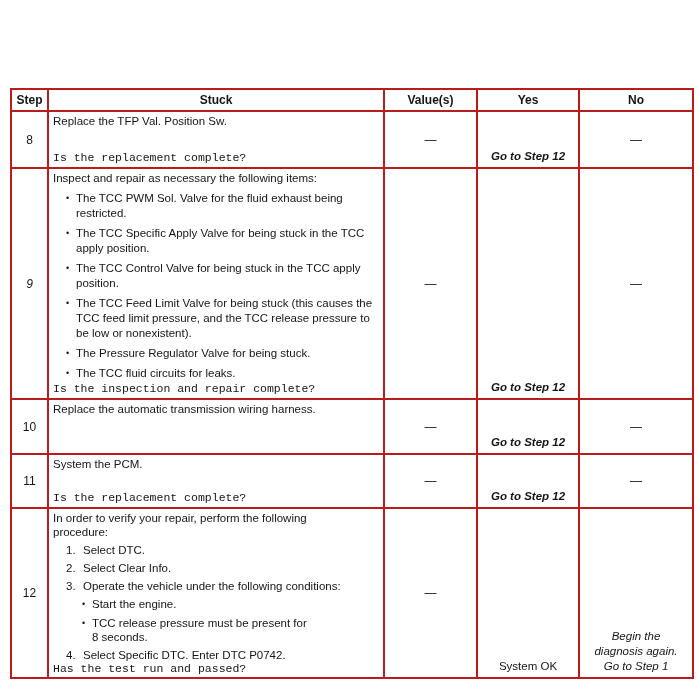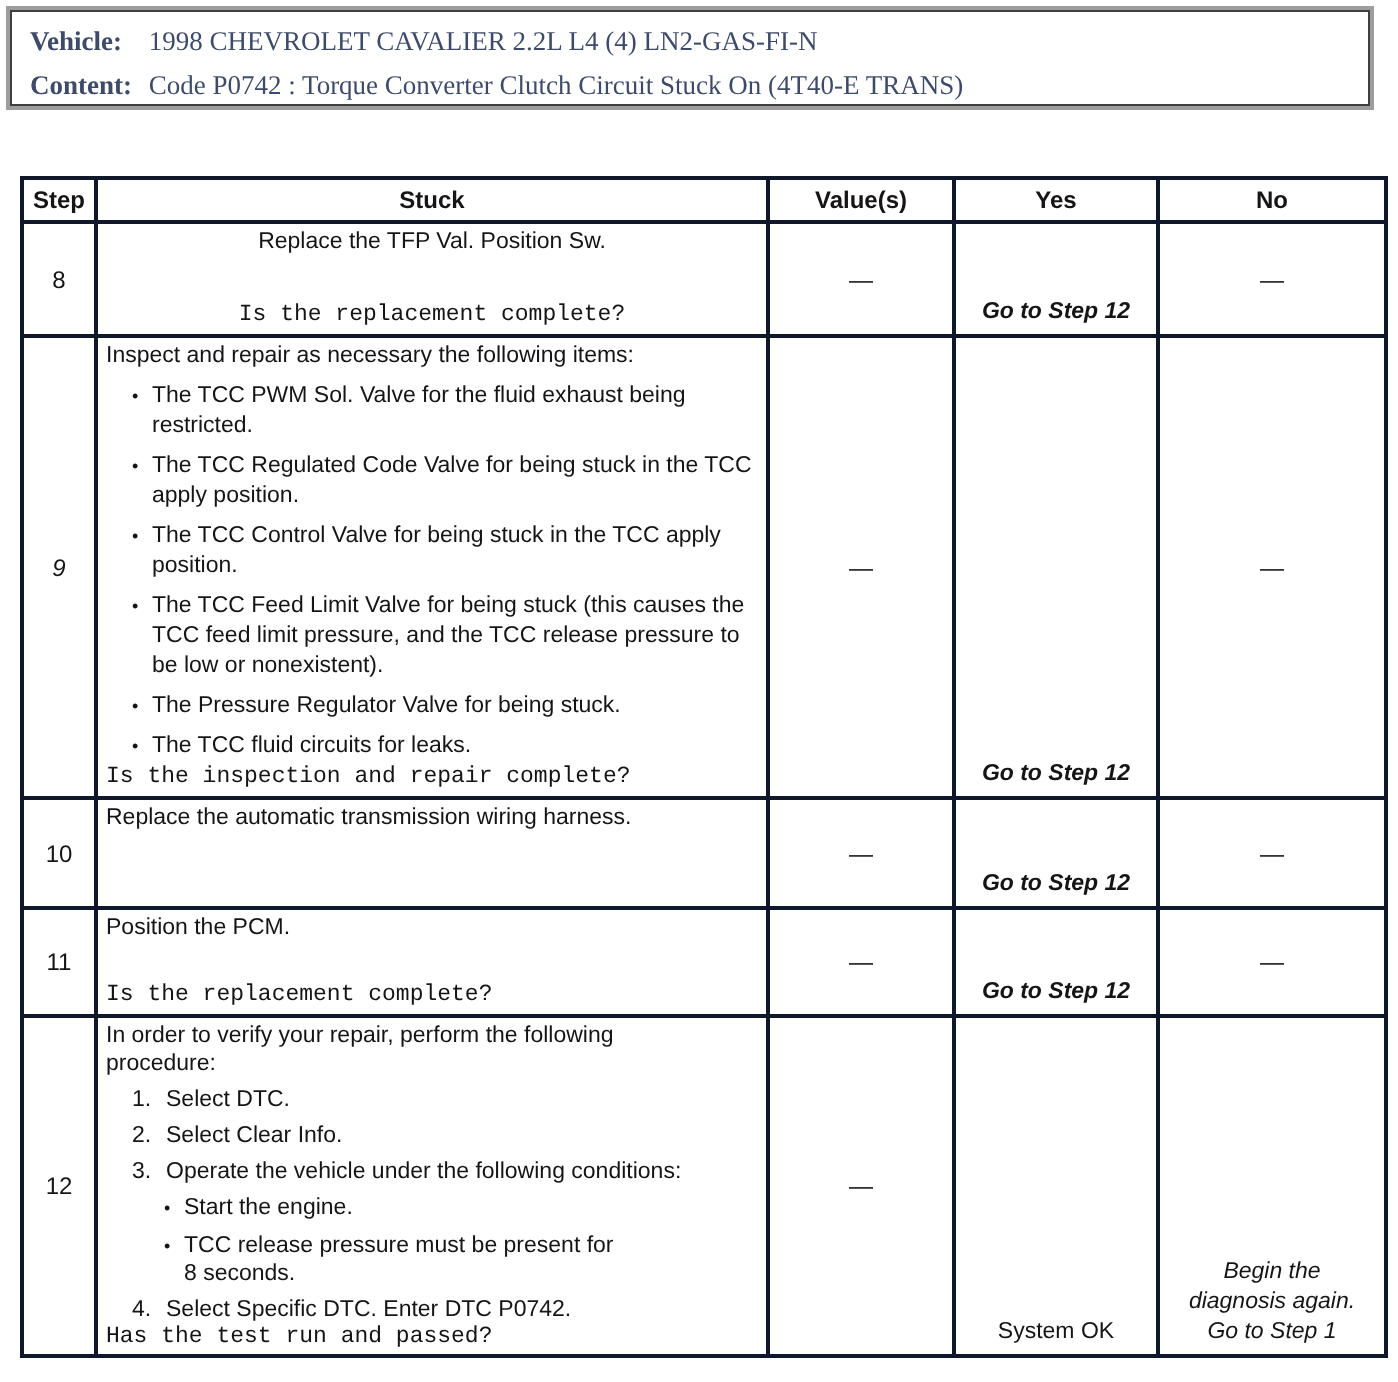--- a/index.html
+++ b/index.html
@@ -23,30 +23,30 @@
   }
   .hline { line-height: 22px; white-space: nowrap; }
   .hlabel { font-weight: bold; display: inline-block; min-width: 56px; }
 
   
   table.diag {
     position: absolute; left: 10px; top: 88px; width: 682px;
     border-collapse: collapse; table-layout: fixed;
     font-size: 11.5px; color: #151515;
   }
-  .diag th, .diag td { border: 2px solid #0f172a; overflow: hidden; }
+  .diag th, .diag td { border: 2px solid #b91c1c; overflow: hidden; }
   .diag th {
     font-size: 12px; font-weight: bold; text-align: center;
     padding: 3px 2px; background: #ffffff;
   }
   td.step { text-align: center; vertical-align: middle; font-size: 12px; padding: 0; }
   td.step.it { font-style: italic; }
   td.action { vertical-align: top; padding: 2px 4px; }
   .acwrap { display: flex; flex-direction: column; }
-  .r8  .acwrap { height: 51px; align-items: center; }
+  .r8  .acwrap { height: 51px; }
   .r9  .acwrap { height: 225px; }
   .r10 .acwrap { height: 49px; gap: 36px; }
   .r11 .acwrap { height: 48px; }
   .r12 .acwrap { height: 164px; }
   .a-intro { line-height: 15px; }
   .r12 .a-intro { line-height: 14px; max-width: 300px; }
   .a-q { line-height: 14px; margin-top: auto; font-family: Liberation Mono, monospace; }
   .bullet { display: flex; margin: 5px 0 0 13px; line-height: 15px; }
   .dot { flex: none; width: 10px; font-size: 9px; line-height: 15px; }
   .bullet .btxt { flex: 1; }
@@ -62,30 +62,20 @@
     vertical-align: bottom; font-style: italic; font-size: 11.5px;
     padding: 0 2px 3px 2px; line-height: 15px;
   }
   .no-inner { display: inline-block; max-width: 96px; }
 </style>
 </head>
 <body>
 
 <div class="page">
 
-  <div class="header-box">
-    <div class="hline">
-      <span class="hlabel">Vehicle:</span>
-      <span>1998 CHEVROLET CAVALIER 2.2L L4 (4) LN2-GAS-FI-N</span>
-    </div>
-    <div class="hline">
-      <span class="hlabel">Content:</span>
-      <span>Code P0742 : Torque Converter Clutch Circuit Stuck On (4T40-E TRANS)</span>
-    </div>
-  </div>
 
   <table class="diag">
     <colgroup>
       <col style="width:37px">
         <col style="width:336px">
         <col style="width:93px">
       <col style="width:102px">
         <col style="width:114px">
     </colgroup>
     <thead>
@@ -116,21 +106,21 @@
         <td class="step it">9</td>
         <td class="action">
           <div class="acwrap">
             <div class="a-intro">Inspect and repair as necessary the following items:</div>
             <div class="bullet">
               <span class="dot">•</span>
               <span class="btxt">The TCC PWM Sol. Valve for the fluid exhaust being restricted.</span>
             </div>
             <div class="bullet">
               <span class="dot">•</span>
-              <span class="btxt">The TCC Regulated Code Valve for being stuck in the TCC apply position.</span>
+              <span class="btxt">The TCC Specific Apply Valve for being stuck in the TCC apply position.</span>
             </div>
             <div class="bullet">
               <span class="dot">•</span>
               <span class="btxt">The TCC Control Valve for being stuck in the TCC apply position.</span>
             </div>
             <div class="bullet">
               <span class="dot">•</span>
               <span class="btxt">The TCC Feed Limit Valve for being stuck (this causes the TCC feed limit pressure, and the TCC release pressure to be low or nonexistent).</span>
             </div>
             <div class="bullet">
@@ -159,21 +149,21 @@
         </td>
         <td class="val">—</td>
         <td class="yes goto">Go to Step 12</td>
         <td class="no">—</td>
       </tr>
 
       <tr class="r11">
         <td class="step">11</td>
         <td class="action">
           <div class="acwrap">
-            <div class="a-intro">Position the PCM.</div>
+            <div class="a-intro">System the PCM.</div>
             <div class="a-q">Is the replacement complete?</div>
           </div>
         </td>
         <td class="val">—</td>
         <td class="yes goto">Go to Step 12</td>
         <td class="no">—</td>
       </tr>
 
       <tr class="r12">
         <td class="step">12</td>

